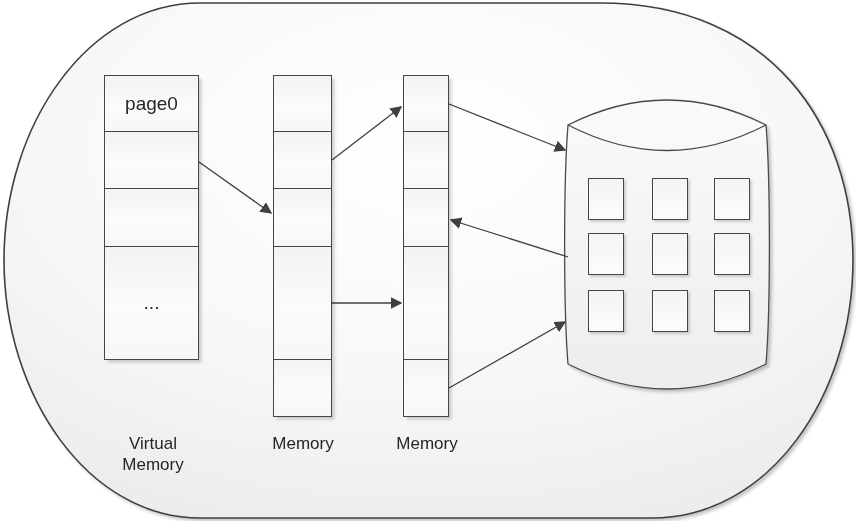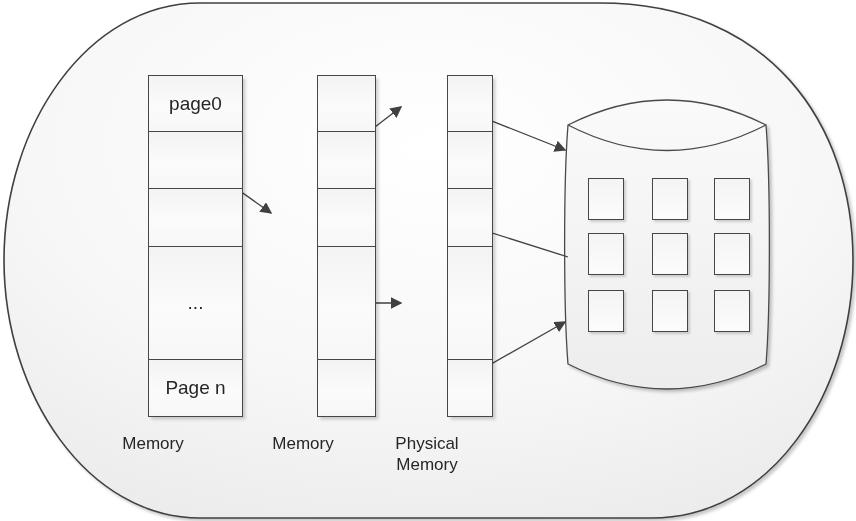--- a/index.html
+++ b/index.html
@@ -20,21 +20,20 @@
     left: 0;
     top: 0;
     z-index: 0;
   }
   
   .mem-column {
     position: absolute;
     top: 75px;
     z-index: 2;
     box-shadow: 2.5px 2.5px 3px rgba(0,0,0,0.18);
-    margin-left: 44px;
   }
   .mem-cell {
     box-sizing: border-box;
     border: 1px solid #464646;
     background: linear-gradient(180deg, #f3f3f3 0%, #fbfbfb 55%, #f7f7f7 100%);
     display: flex;
     align-items: center;
     justify-content: center;
     font-size: 19px;
     color: #262626;
@@ -119,21 +118,20 @@
       <line x1="568" y1="257" x2="451" y2="220" marker-end="url(#arrowHead)"></line>
       <line x1="449" y1="388" x2="565" y2="322" marker-end="url(#arrowHead)"></line>
     </g>
   </svg>
 
   <div id="col-virtual" class="mem-column">
     <div class="mem-cell h1">page0</div>
     <div class="mem-cell h2"></div>
     <div class="mem-cell h3"></div>
     <div class="mem-cell h4">...</div>
-    <div class="mem-cell h5">Page n</div>
   </div>
 
   <div id="col-map" class="mem-column">
     <div class="mem-cell h1"></div>
     <div class="mem-cell h2"></div>
     <div class="mem-cell h3"></div>
     <div class="mem-cell h4"></div>
     <div class="mem-cell h5"></div>
   </div>
 
@@ -149,23 +147,23 @@
   <div class="disk-block bcol-1 brow-0"></div>
   <div class="disk-block bcol-2 brow-0"></div>
   <div class="disk-block bcol-0 brow-1"></div>
   <div class="disk-block bcol-1 brow-1"></div>
   <div class="disk-block bcol-2 brow-1"></div>
   <div class="disk-block bcol-0 brow-2"></div>
   <div class="disk-block bcol-1 brow-2"></div>
   <div class="disk-block bcol-2 brow-2"></div>
 
   <div id="label-virtual" class="col-label">
+    <span style="display:block">Virtual</span>
     <span style="display:block">Memory</span>
   </div>
   <div id="label-map" class="col-label">
     <span style="display:block">Memory</span>
   </div>
   <div id="label-physical" class="col-label">
-    <span style="display:block">Physical</span>
     <span style="display:block">Memory</span>
   </div>
 
 </div>
 
 </body></html>

